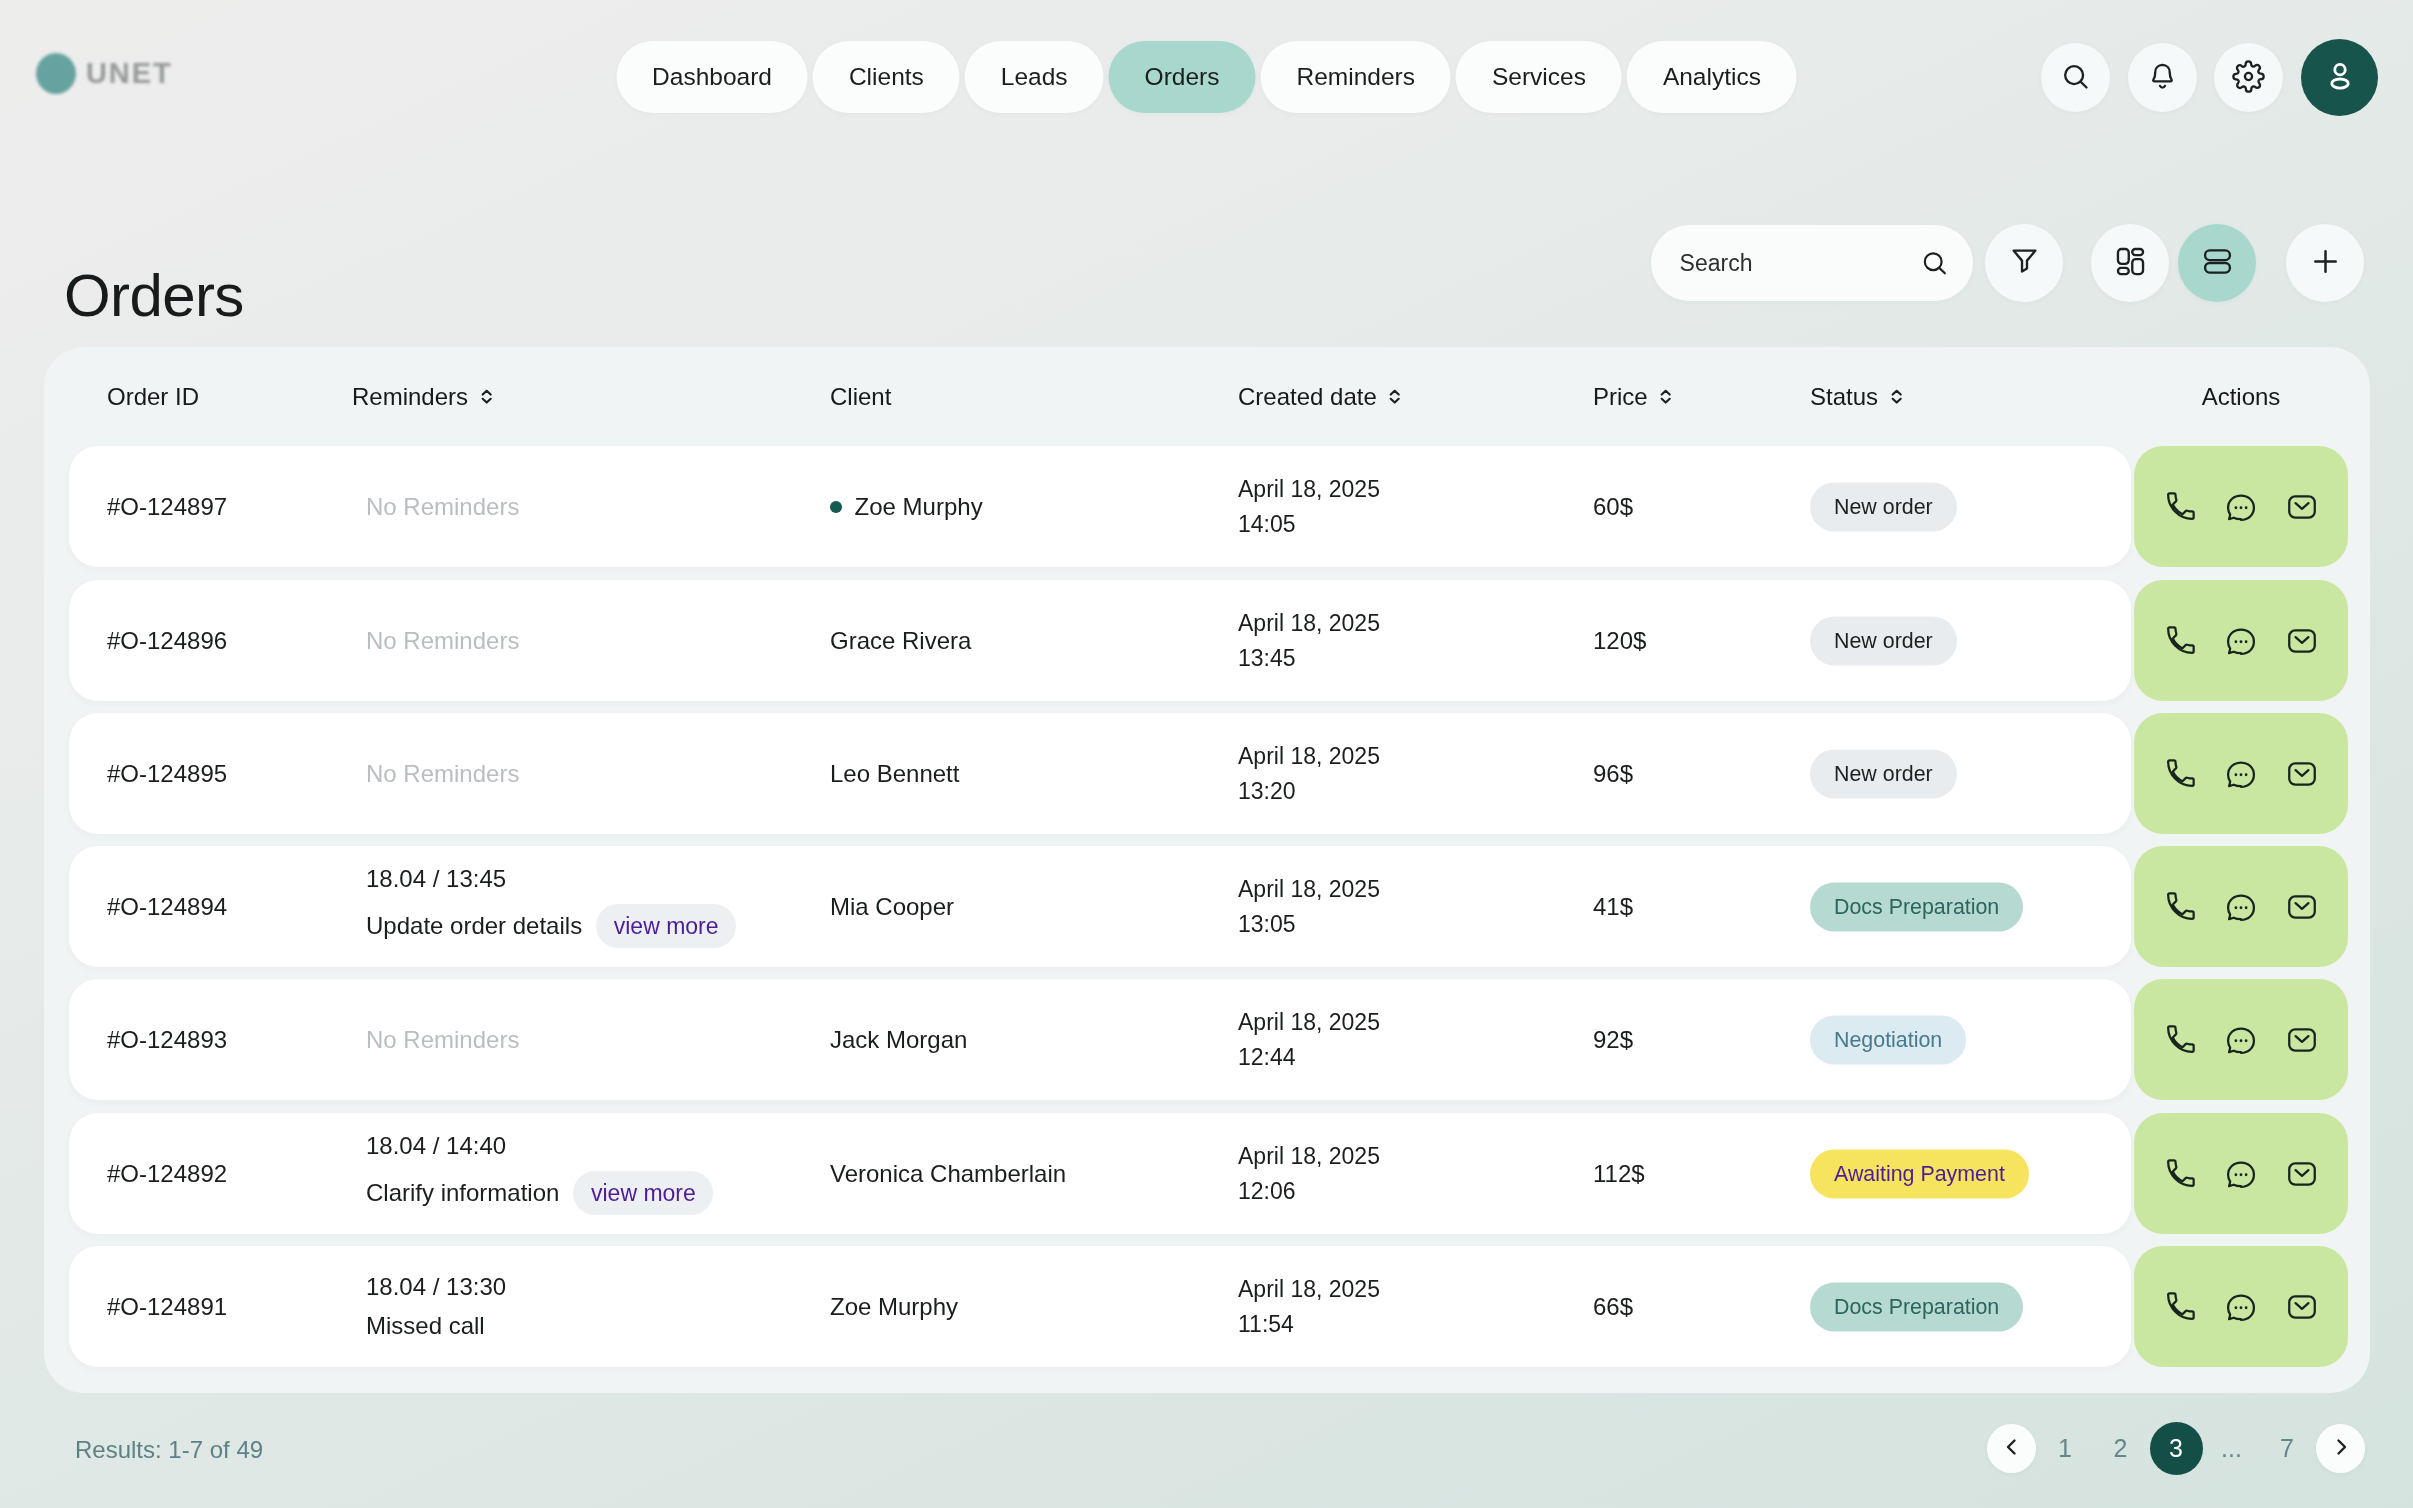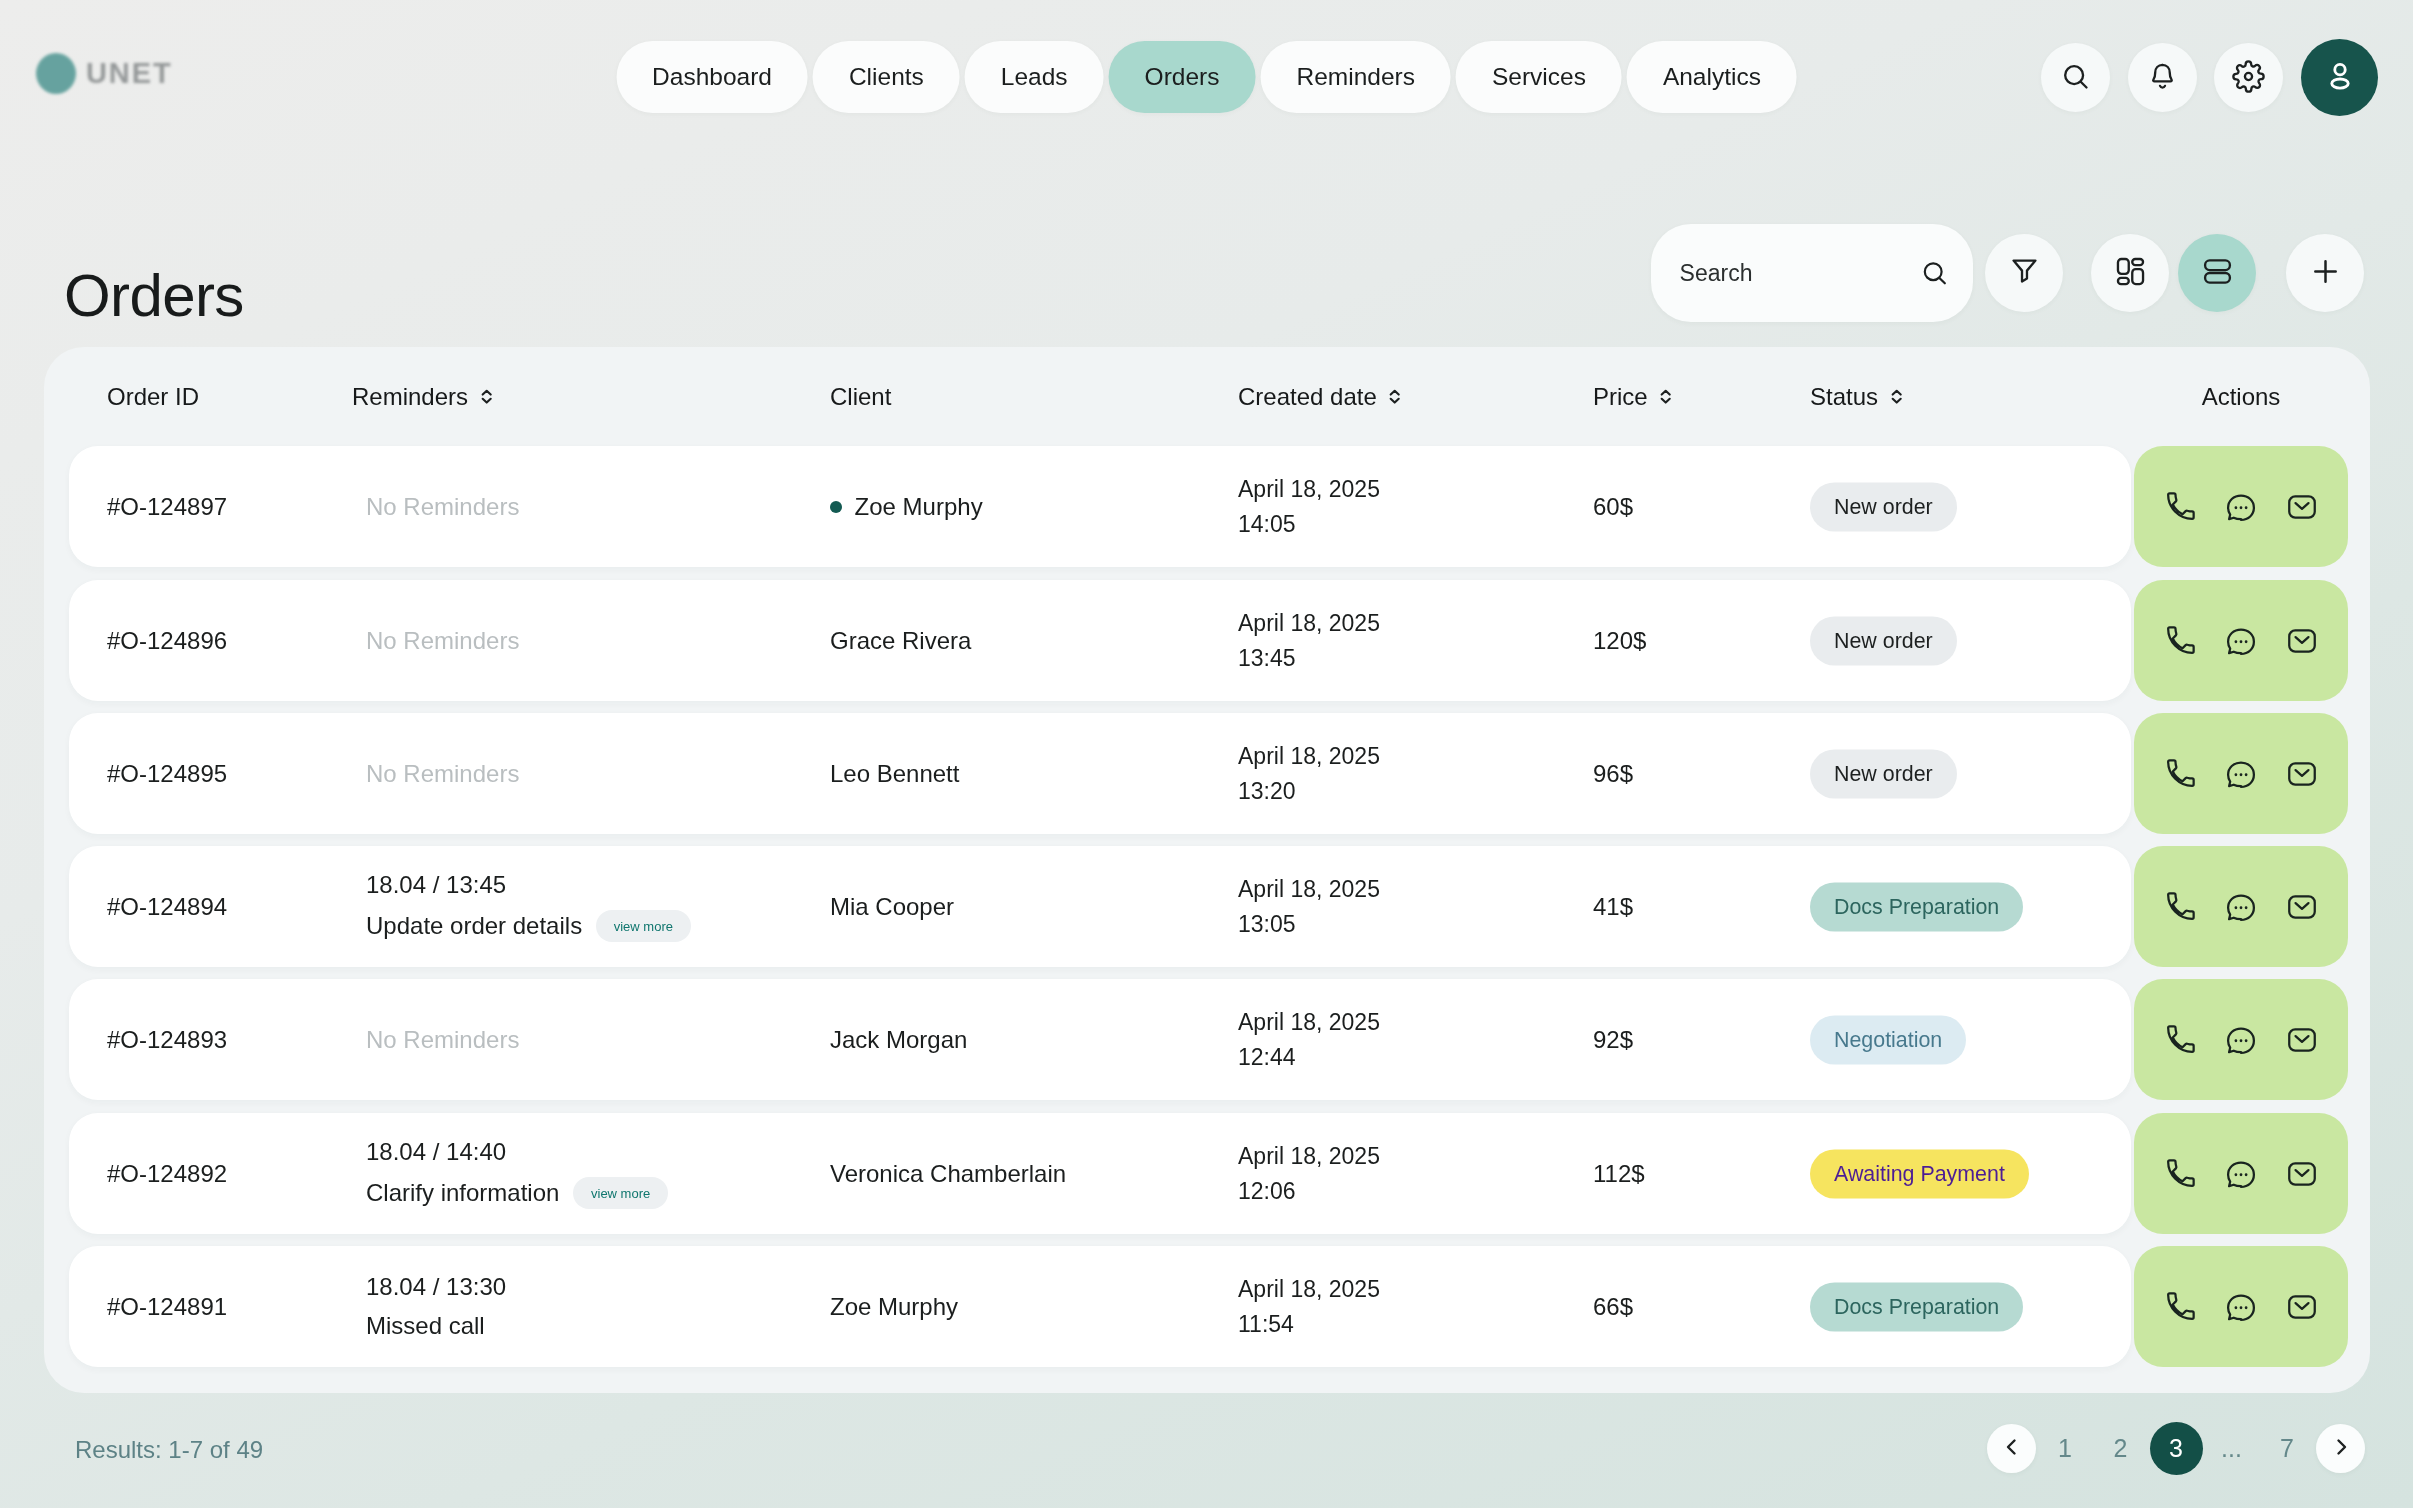--- a/index.html
+++ b/index.html
@@ -18,21 +18,21 @@
   .top-icons{position:absolute;right:35px;top:39px;display:flex;align-items:center;gap:17.6px;}
   .circle-btn{width:69px;height:69px;border-radius:50%;background:#f6f9f9;border:none;cursor:pointer;
     display:flex;align-items:center;justify-content:center;color:#1c2020;box-shadow:0 1.3px 5px rgba(40,70,60,.04);}
   .circle-btn svg{width:33px;height:33px;}
   .avatar{width:77px;height:77px;border-radius:50%;background:var(--dark-teal,#17544c);border:none;cursor:pointer;
     display:flex;align-items:center;justify-content:center;color:#ffffff;}
   .avatar svg{width:38px;height:38px;}
   
   .page-title{position:absolute;left:64px;top:221px;font-size:60px;font-weight:500;color:#181b1b;letter-spacing:-0.6px;}
   .toolbar{position:absolute;right:49px;top:224px;display:flex;align-items:center;}
-  .search-wrap{position:relative;width:322px;height:98px;margin-right:12.6px;}
+  .search-wrap{position:relative;width:322px;height:76px;margin-right:12.6px;}
   .search-input{width:100%;height:100%;border:none;border-radius:40px;background:#fafcfc;outline:none;
     padding:0 69px 0 29px;font-size:23px;color:#262a2a;box-shadow:0 1.3px 5px rgba(40,70,60,.04);}
   .search-input::placeholder{color:#2b2f2f;opacity:1;}
   .search-wrap .mag{position:absolute;right:22.6px;top:50%;transform:translateY(-50%);width:31px;height:31px;color:#1c2020;pointer-events:none;}
   .tool-btn{width:78px;height:78px;border-radius:50%;background:#f6f9f9;border:none;cursor:pointer;
     display:flex;align-items:center;justify-content:center;color:#1c2020;box-shadow:0 1.3px 5px rgba(40,70,60,.04);}
   .tool-btn svg{width:35px;height:35px;}
   .tool-btn.active{background:var(--accent,#a8d8cd);}.mr44{margin-right:28px}.mr14{margin-right:8.8px}.mr48{margin-right:30px}
   
   .table-box{position:absolute;left:44px;top:347px;width:2326px;height:1046px;border-radius:40px;
@@ -45,21 +45,21 @@
   .h-price{left:1549px}.h-status{left:1766px}
   .h-actions{left:2090px;width:214px;justify-content:center;}
   
   .row-card{position:absolute;left:25px;width:2062px;height:121px;background:#ffffff;border-radius:29px;
     box-shadow:0 2.5px 7.5px rgba(30,60,50,.035);cursor:pointer;}
   .cell{position:absolute;top:50%;transform:translateY(-50%);font-size:24px;color:#1b1e1e;white-space:nowrap;}
   .c-id{left:38px}.c-rem{left:297px}.c-client{left:761px}.c-date{left:1169px}.c-price{left:1524px}.c-status{left:1741px}
   .no-rem{color:#b9bec0;}
   .rem-wrap{display:flex;flex-direction:column;gap:11.3px;}
   .rem-line{display:flex;align-items:center;gap:14px;}
-  .view-more{border:none;background:#edf0f2;border-radius:25px;padding:8.8px 17.6px;font-size:13px;color:#0f766e;cursor:pointer;white-space:nowrap;}
+  .view-more{border:none;background:#edf0f2;border-radius:25px;padding:8.8px 17.6px;font-size:23px;color:#4c1d95;cursor:pointer;white-space:nowrap;}
   .client{display:flex;align-items:center;gap:12.6px;}
   .online-dot{width:12px;height:12px;border-radius:50%;background:#135a52;flex:0 0 auto;}
   .date-wrap{display:flex;flex-direction:column;gap:8.8px;font-size:23px;}
   .status-pill{display:inline-flex;align-items:center;height:49px;padding:0 24px;border-radius:25px;
     font-size:21.4px;font-weight:500;white-space:nowrap;}
   .actions-block{position:absolute;left:2090px;width:214px;height:121px;border-radius:29px;
     background:var(--green,#c9e7a1);display:flex;align-items:center;justify-content:center;gap:25px;}
   .action-btn{width:36px;height:36px;border:none;background:transparent;padding:0;cursor:pointer;color:#19241f;}
   .action-btn svg{width:36px;height:36px;}
   

